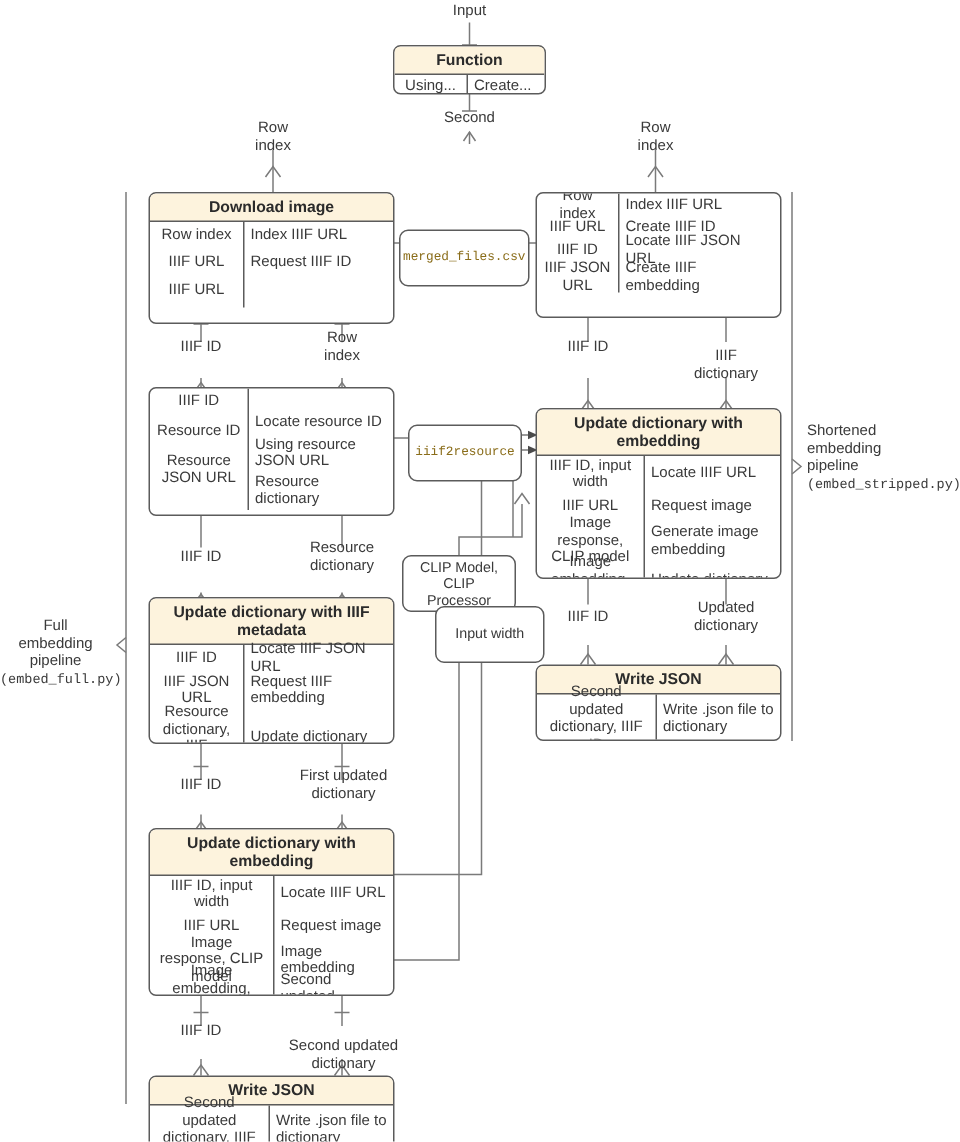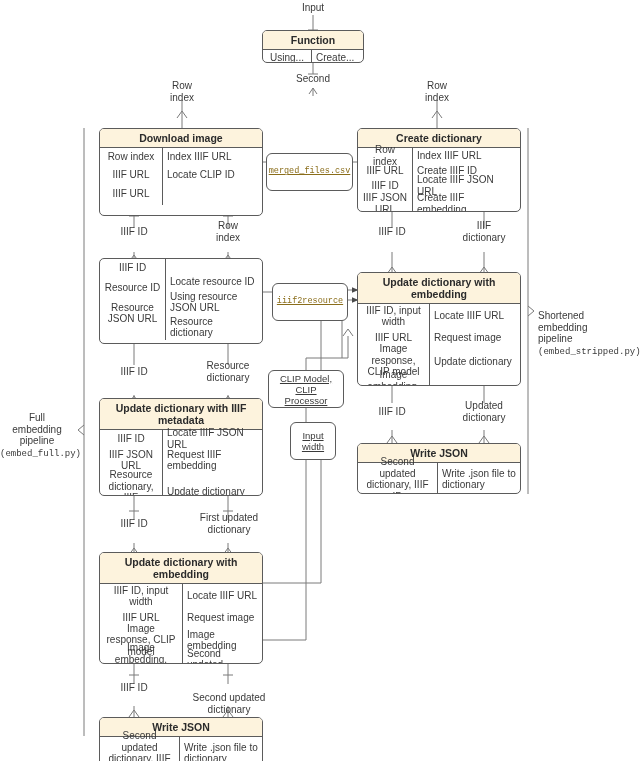--- a/index.html
+++ b/index.html
@@ -19,28 +19,28 @@
   .fbox .colL{border-right:1px solid #5b5b5b;text-align:center;}
   .fbox .colR{flex:1;text-align:left;}
   .cell{font-size:10px;line-height:11.5px;color:#3a3a3a;padding:3px 4px;
         display:flex;align-items:center;justify-content:center;box-sizing:border-box;}
   .colR .cell{justify-content:flex-start;}
 
   
   .tag{position:absolute;border:1px solid #5b5b5b;border-radius:6px;background:#ffffff;
        font-size:9.5px;line-height:11.5px;color:#3a3a3a;text-align:center;
        padding:18px 6px;box-sizing:border-box;display:flex;align-items:center;
-       justify-content:center;text-decoration:underline;}
+       justify-content:center;}
   .tag.mono{font-family:"Liberation Mono",monospace;font-size:8.5px;color:#8a6d1a;}
 
   
   .lbl{position:absolute;font-size:10px;line-height:11.5px;color:#3a3a3a;
        text-align:center;}
   .lbl.right{}
-  .lbl.left{text-align:left;margin-top:28px;}
+  .lbl.left{text-align:left;}
   .lbl .mono{font-family:"Liberation Mono",monospace;font-size:9px;}
 </style>
 </head>
 <body>
 
 <div class="canvas">
 
   <svg class="wires" viewBox="0 0 640 761" xmlns="http://www.w3.org/2000/svg">
     <defs>
       <marker id="arw" markerWidth="7" markerHeight="7" refX="6" refY="3.2" orient="auto" markerUnits="userSpaceOnUse">
@@ -160,49 +160,48 @@
   <div class="fbox" style="left:99px;top:128px;width:164px;height:88px;">
     <div class="hdr">Download image</div>
     <div class="body">
       <div class="col colL" style="width:63px;">
         <div class="cell" style="height:18px;">Row index</div>
         <div class="cell" style="height:17px;">IIIF URL</div>
         <div class="cell" style="height:22px;">IIIF URL</div>
       </div>
       <div class="col colR">
         <div class="cell" style="height:18px;">Index IIIF URL</div>
-        <div class="cell" style="height:17px;">Locate CLIP ID</div>
+        <div class="cell" style="height:17px;">Request IIIF ID</div>
       </div>
     </div>
   </div>
 
   <div class="tag mono" style="left:266px;top:153px;width:87px;height:18px;">merged_files.csv</div>
 
   <div class="fbox" style="left:357px;top:128px;width:164px;height:84px;">
-    <div class="hdr">Create dictionary</div>
     <div class="body">
       <div class="col colL" style="width:55px;">
         <div class="cell" style="height:15px;">Row index</div>
         <div class="cell" style="height:15px;">IIIF URL</div>
         <div class="cell" style="height:15px;">IIIF ID</div>
         <div class="cell" style="height:21px;">IIIF JSON URL</div>
       </div>
       <div class="col colR">
         <div class="cell" style="height:15px;">Index IIIF URL</div>
         <div class="cell" style="height:15px;">Create IIIF ID</div>
         <div class="cell" style="height:15px;">Locate IIIF JSON URL</div>
         <div class="cell" style="height:21px;">Create IIIF embedding</div>
       </div>
     </div>
   </div>
 
   <div class="lbl" style="left:104px;top:226px;width:60px;">IIIF ID</div>
   <div class="lbl" style="left:198px;top:220px;width:60px;">Row<br>index</div>
   <div class="lbl" style="left:362px;top:226px;width:60px;">IIIF ID</div>
-  <div class="lbl" style="left:454px;top:220px;width:60px;">IIIF<br>dictionary</div>
+  <div class="lbl" style="left:454px;top:232px;width:60px;">IIIF<br>dictionary</div>
 
   <div class="fbox" style="left:99px;top:258px;width:164px;height:86px;">
     <div class="body">
       <div class="col colL" style="width:66px;">
         <div class="cell" style="height:17px;">IIIF ID</div>
         <div class="cell" style="height:24px;">Resource ID</div>
         <div class="cell" style="height:26px;">Resource JSON URL</div>
       </div>
       <div class="col colR">
         <div class="cell" style="height:17px;margin-top:14px;">Locate resource ID</div>
@@ -219,35 +218,36 @@
     <div class="body">
       <div class="col colL" style="width:72px;">
         <div class="cell" style="height:24px;">IIIF ID, input width</div>
         <div class="cell" style="height:20px;">IIIF URL</div>
         <div class="cell" style="height:25px;">Image response, CLIP model</div>
         <div class="cell" style="height:27px;">Image embedding, IIIF dictionary</div>
       </div>
       <div class="col colR">
         <div class="cell" style="height:24px;">Locate IIIF URL</div>
         <div class="cell" style="height:20px;">Request image</div>
+        <div class="cell" style="height:25px;">Generate image embedding</div>
         <div class="cell" style="height:27px;">Update dictionary</div>
       </div>
     </div>
   </div>
 
   <div class="lbl left" style="left:538px;top:282px;width:102px;">Shortened<br>embedding<br>pipeline<br><span class="mono">(embed_stripped.py)</span></div>
 
   <div class="lbl" style="left:104px;top:366px;width:60px;">IIIF ID</div>
   <div class="lbl" style="left:198px;top:360px;width:60px;">Resource<br>dictionary</div>
 
   <div class="lbl" style="left:362px;top:406px;width:60px;">IIIF ID</div>
   <div class="lbl" style="left:454px;top:400px;width:60px;">Updated<br>dictionary</div>
 
   <div class="tag" style="left:268px;top:370px;width:76px;height:28px;line-height:11px;">CLIP Model,<br>CLIP Processor</div>
-  <div class="tag" style="left:290px;top:422px;width:46px;height:20px;">Input width</div>
+  <div class="tag" style="left:290px;top:404px;width:73px;height:20px;">Input width</div>
 
   <div class="fbox" style="left:99px;top:398px;width:164px;height:98px;">
     <div class="hdr">Update dictionary with IIIF metadata</div>
     <div class="body">
       <div class="col colL" style="width:63px;">
         <div class="cell" style="height:17px;">IIIF ID</div>
         <div class="cell" style="height:26px;">IIIF JSON URL</div>
         <div class="cell" style="height:38px;">Resource dictionary, IIIF dictionary</div>
       </div>
       <div class="col colR">

